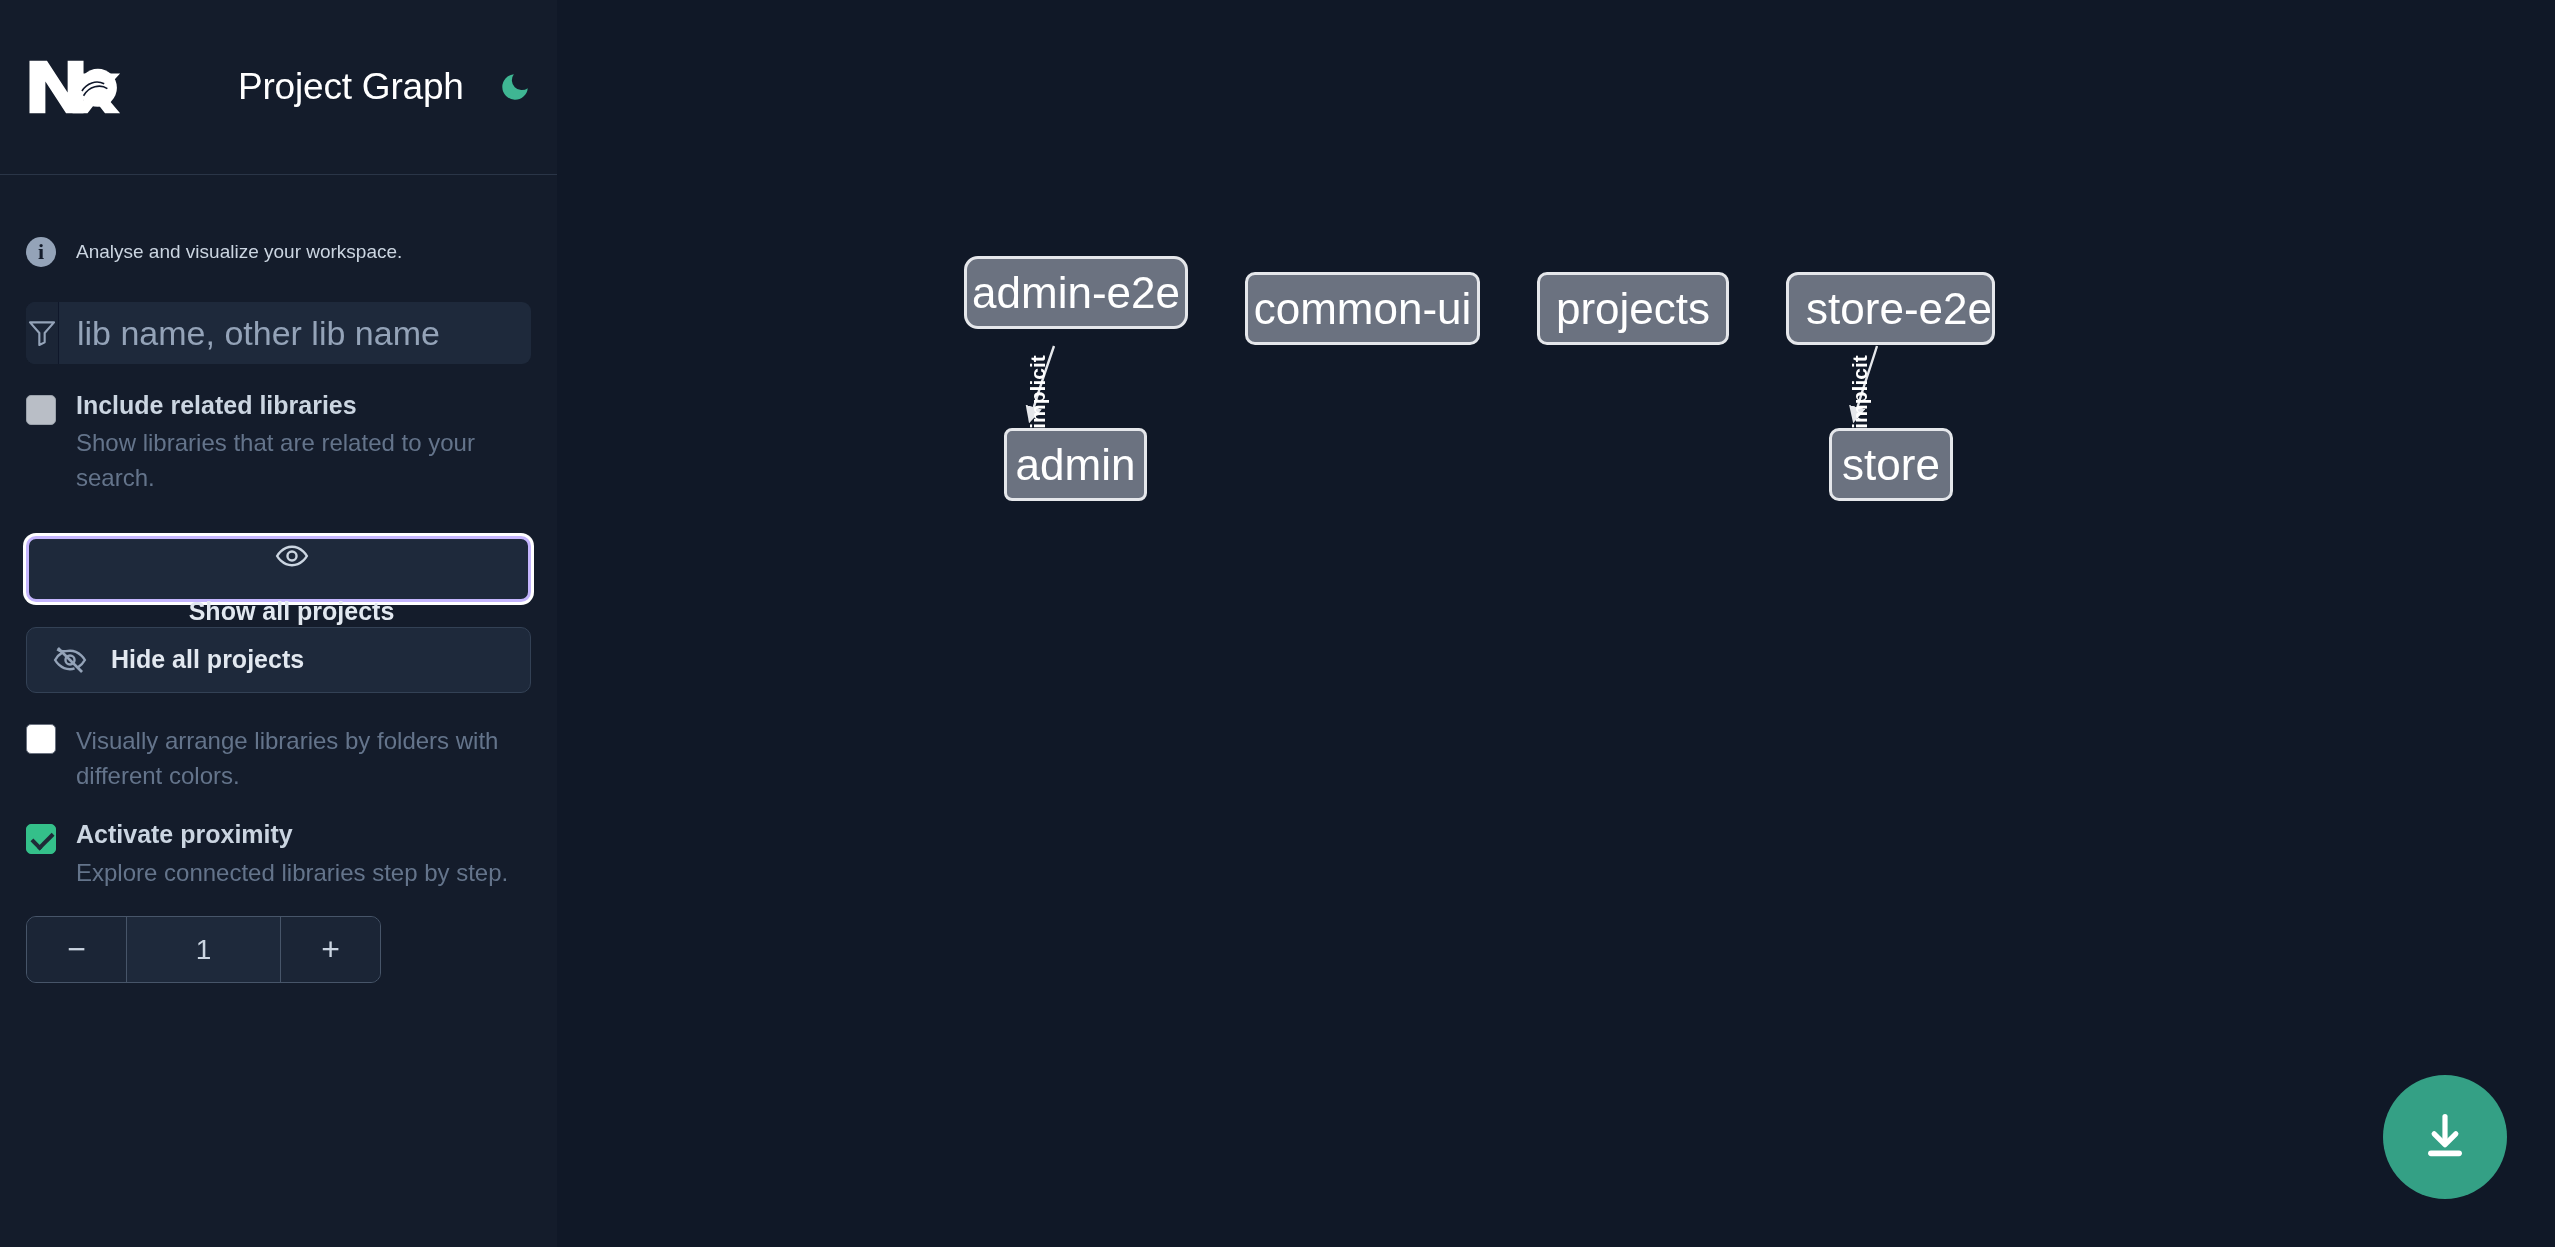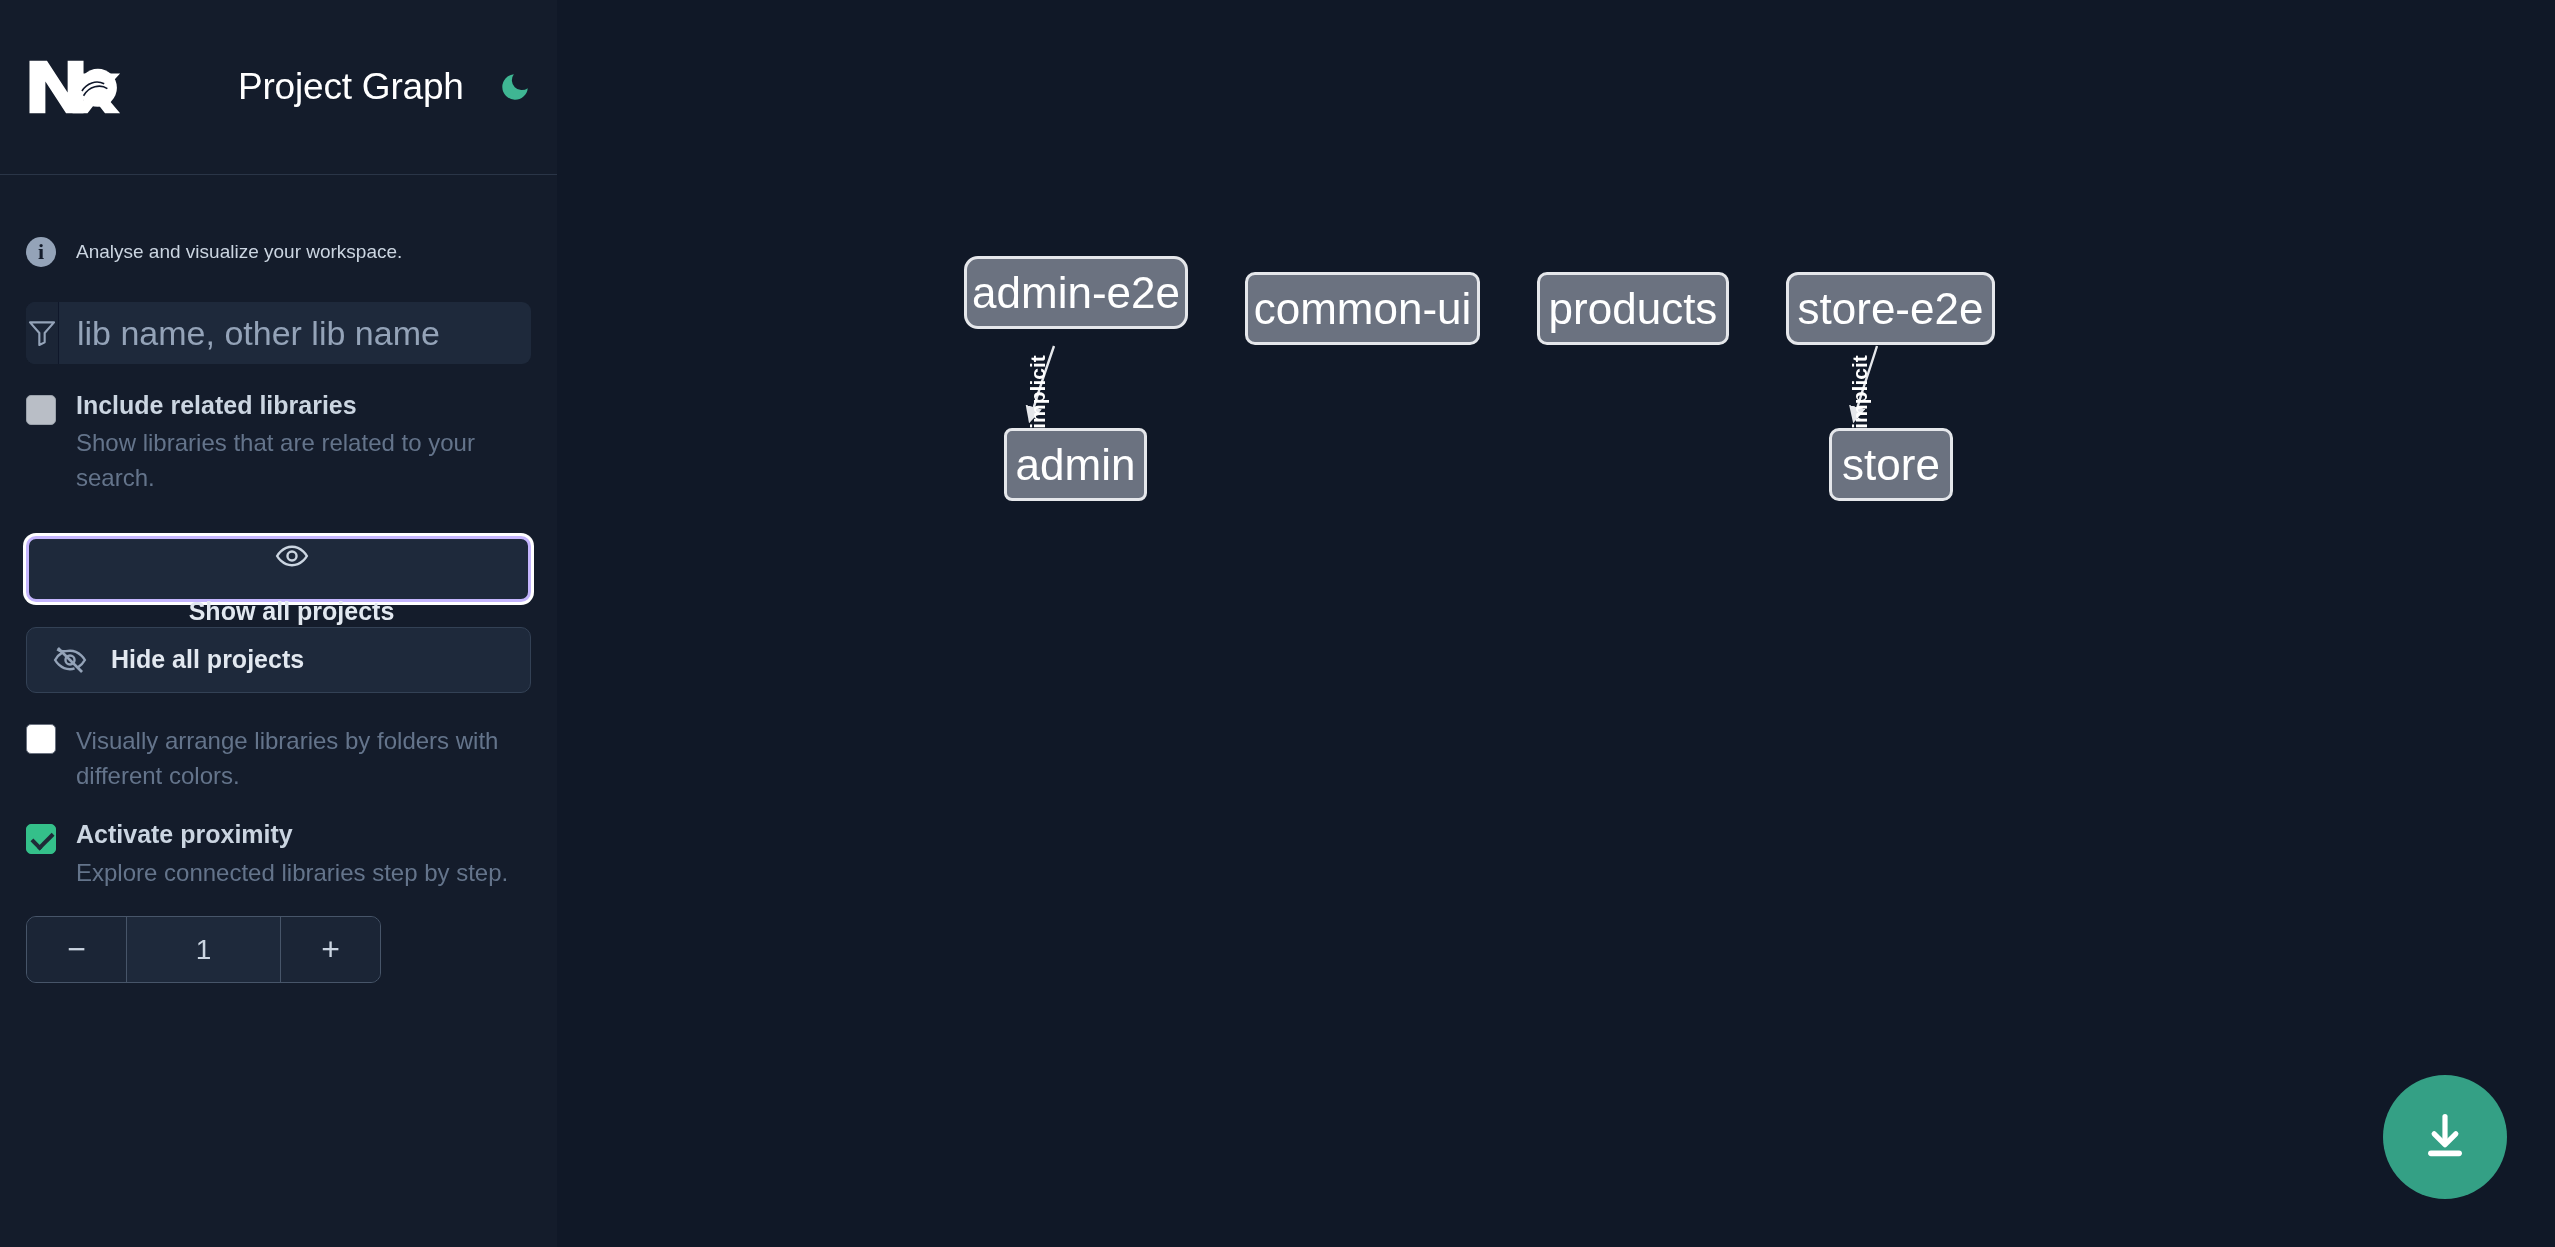--- a/index.html
+++ b/index.html
@@ -326,23 +326,23 @@
       <path d="M1320,346 C1312,372 1303,396 1297,420" stroke="#e5e7eb" stroke-width="2.4" fill="none" marker-end="url(#arrow)"></path>
     </svg>
 
     <div class="node" style="left:407px; top:256px; width:224px; height:73px; border-radius:14px;">
       <span>admin-e2e</span>
     </div>
     <div class="node" style="left:688px; top:272px; width:235px; height:73px; border-radius:10px;">
       <span>common-ui</span>
     </div>
     <div class="node" style="left:980px; top:272px; width:192px; height:73px; border-radius:10px;">
-      <span>products</span>
-    </div>
-    <div class="node" style="left:1229px; top:272px; width:209px; height:73px; border-radius:12px;">
+      <span>projects</span>
+    </div>
+    <div class="node" style="left:1229px; top:272px; width:209px; height:73px; border-radius:12px;justify-content:flex-end;">
       <span>store-e2e</span>
     </div>
     <div class="node" style="left:447px; top:428px; width:143px; height:73px; border-radius:8px;">
       <span>admin</span>
     </div>
     <div class="node" style="left:1272px; top:428px; width:124px; height:73px; border-radius:10px;">
       <span>store</span>
     </div>
 
     <div class="edge-label" style="left:444px; top:380px; transform: rotate(-90deg);">implicit</div>

